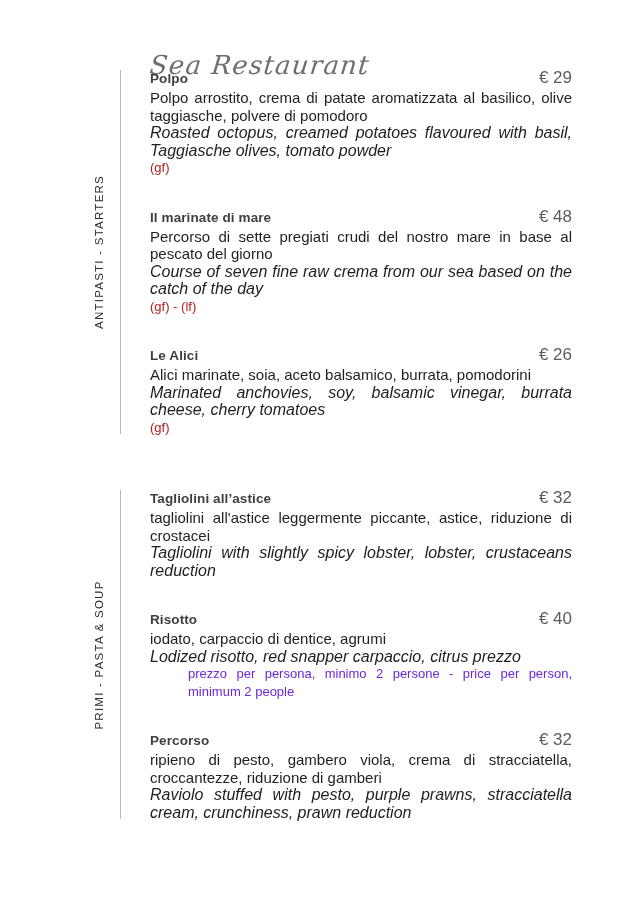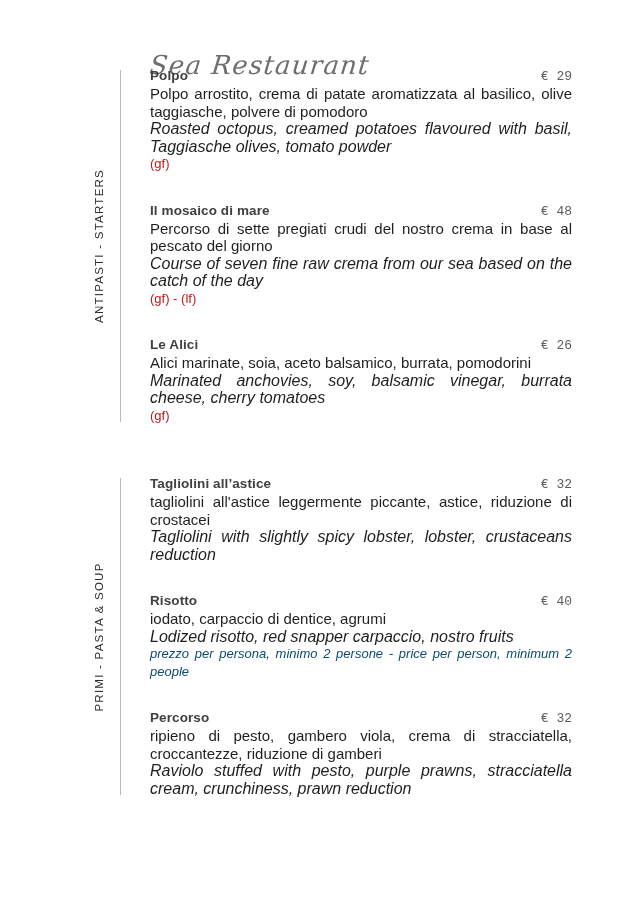--- a/index.html
+++ b/index.html
@@ -97,49 +97,48 @@
     justify-content: space-between;
     margin-bottom: 1px;
   }
   .dish-name {
     font-size: 13.5px;
     font-weight: bold;
     color: #404040;
     letter-spacing: 0.1px;
   }
   .dish-price {
-    font-size: 13px;
+    font-size: 17px;
     color: #5c5c60;
     white-space: nowrap;
     padding-left: 14px;
-    font-family: Liberation Mono, monospace;
   }
 
   .dish-desc {
     font-size: 15px;
     line-height: 17.5px;
     color: #1f1f1f;
     text-align: justify;
     text-justify: inter-word;
   }
   .dish-desc-en {
     font-size: 16px;
     line-height: 17.5px;
     color: #1f1f1f;
     font-style: italic;
     text-align: justify;
     text-justify: inter-word;
   }
   .dish-note {
     font-size: 13px;
     line-height: 17.5px;
-    color: #0c4a6e;
-    font-style: italic;
+    color: #6d28d9;
     text-align: justify;
     text-justify: inter-word;
+    margin-left: 38px;
   }
   .dish-tags {
     font-size: 13px;
     line-height: 17.5px;
     color: #b91c1c;
   }
 </style>
 </head>
 <body>
 
@@ -159,24 +158,24 @@
           <div class="dish-head">
             <div class="dish-name">Polpo</div>
             <div class="dish-price">€ 29</div>
           </div>
           <div class="dish-desc">Polpo arrostito, crema di patate aromatizzata al basilico, olive taggiasche, polvere di pomodoro</div>
           <div class="dish-desc-en">Roasted octopus, creamed potatoes flavoured with basil, Taggiasche olives, tomato powder</div>
           <div class="dish-tags">(gf)</div>
         </div>
         <div class="dish">
           <div class="dish-head">
-            <div class="dish-name">Il mosaico di mare</div>
+            <div class="dish-name">Il marinate di mare</div>
             <div class="dish-price">€ 48</div>
           </div>
-          <div class="dish-desc">Percorso di sette pregiati crudi del nostro crema in base al pescato del giorno</div>
+          <div class="dish-desc">Percorso di sette pregiati crudi del nostro mare in base al pescato del giorno</div>
           <div class="dish-desc-en">Course of seven fine raw crema from our sea based on the catch of the day</div>
           <div class="dish-tags">(gf) - (lf)</div>
         </div>
         <div class="dish">
           <div class="dish-head">
             <div class="dish-name">Le Alici</div>
             <div class="dish-price">€ 26</div>
           </div>
           <div class="dish-desc">Alici marinate, soia, aceto balsamico, burrata, pomodorini</div>
           <div class="dish-desc-en">Marinated anchovies, soy, balsamic vinegar, burrata cheese, cherry tomatoes</div>
@@ -195,21 +194,21 @@
           </div>
           <div class="dish-desc">tagliolini all'astice leggermente piccante, astice, riduzione di crostacei</div>
           <div class="dish-desc-en">Tagliolini with slightly spicy lobster, lobster, crustaceans reduction</div>
         </div>
         <div class="dish">
           <div class="dish-head">
             <div class="dish-name">Risotto</div>
             <div class="dish-price">€ 40</div>
           </div>
           <div class="dish-desc">iodato, carpaccio di dentice, agrumi</div>
-          <div class="dish-desc-en">Lodized risotto, red snapper carpaccio, nostro fruits</div>
+          <div class="dish-desc-en">Lodized risotto, red snapper carpaccio, citrus prezzo</div>
           <div class="dish-note">prezzo per persona, minimo 2 persone - price per person, minimum 2 people</div>
         </div>
         <div class="dish">
           <div class="dish-head">
             <div class="dish-name">Percorso</div>
             <div class="dish-price">€ 32</div>
           </div>
           <div class="dish-desc">ripieno di pesto, gambero viola, crema di stracciatella, croccantezze, riduzione di gamberi</div>
           <div class="dish-desc-en">Raviolo stuffed with pesto, purple prawns, stracciatella cream, crunchiness, prawn reduction</div>
         </div>

